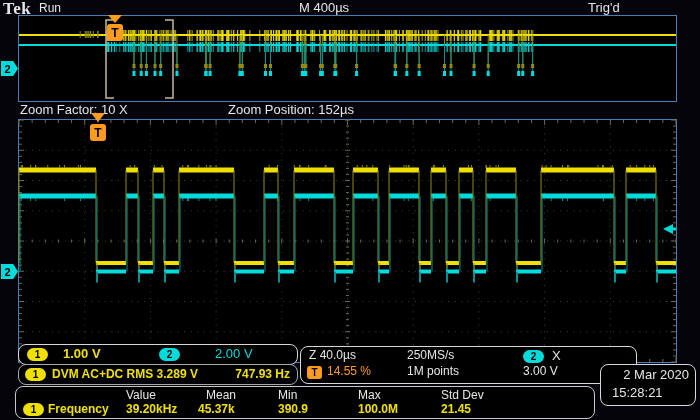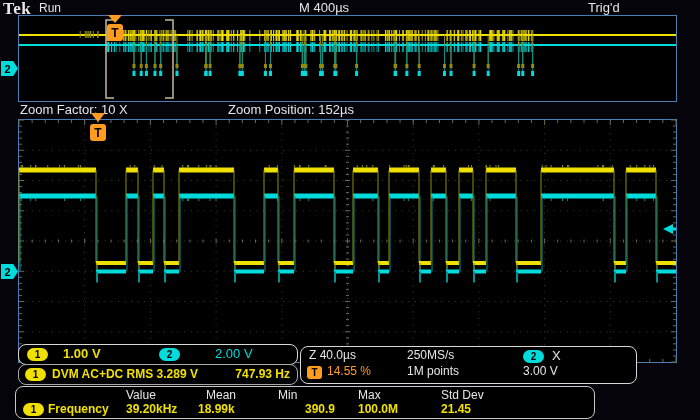--- a/index.html
+++ b/index.html
@@ -1409,31 +1409,35 @@
     <span class="abs w t12" style="left:8px;top:1px;">Z 40.0µs</span>
     <span class="abs w t12" style="left:106px;top:1px;">250MS/s</span>
     <span class="pill pill-c" style="left:222px;top:3px;">2</span>
     <span class="abs w t13" style="left:251px;top:1px;">X</span>
     <span class="pill pill-o" style="left:6px;top:19px;width:15px;border-radius:3px;">T</span>
     <span class="abs o t12" style="left:26px;top:17px;">14.55 %</span>
     <span class="abs w t12" style="left:106px;top:17px;">1M points</span>
     <span class="abs w t12" style="left:222px;top:17px;">3.00 V</span>
   </div>
 
+  <div class="rbox" style="left:600px;top:364px;width:94px;height:40px;">
+    <span class="abs w t13" style="right:6px;top:2px;">2 Mar 2020</span>
+    <span class="abs w t13" style="left:11px;top:20px;">15:28:21</span>
+  </div>
 
   <div class="rbox" style="left:15px;top:386px;width:578px;height:31px;border-color:#c8c8c8;">
     <span class="abs w t12" style="left:110px;top:1px;">Value</span>
     <span class="abs w t12" style="left:190px;top:1px;">Mean</span>
     <span class="abs w t12" style="left:262px;top:1px;">Min</span>
     <span class="abs w t12" style="left:342px;top:1px;">Max</span>
     <span class="abs w t12" style="left:425px;top:1px;">Std Dev</span>
     <div>
       <span class="pill pill-y" style="left:7px;top:16px;">1</span>
       <span class="abs y t12" style="left:32px;top:15px;">Frequency</span>
       <span class="abs y t12" style="left:110px;top:15px;">39.20kHz</span>
-      <span class="abs y t12" style="left:182px;top:15px;">18.99k</span>
-      <span class="abs y t12" style="left:262px;top:15px;margin-left:27px;">390.9</span>
+      <span class="abs y t12" style="left:182px;top:15px;">45.37k</span>
+      <span class="abs y t12" style="left:262px;top:15px;">390.9</span>
       <span class="abs y t12" style="left:342px;top:15px;">100.0M</span>
       <span class="abs y t12" style="left:425px;top:15px;">21.45</span>
     </div>
   </div>
 
 </div>
 
 </body></html>

